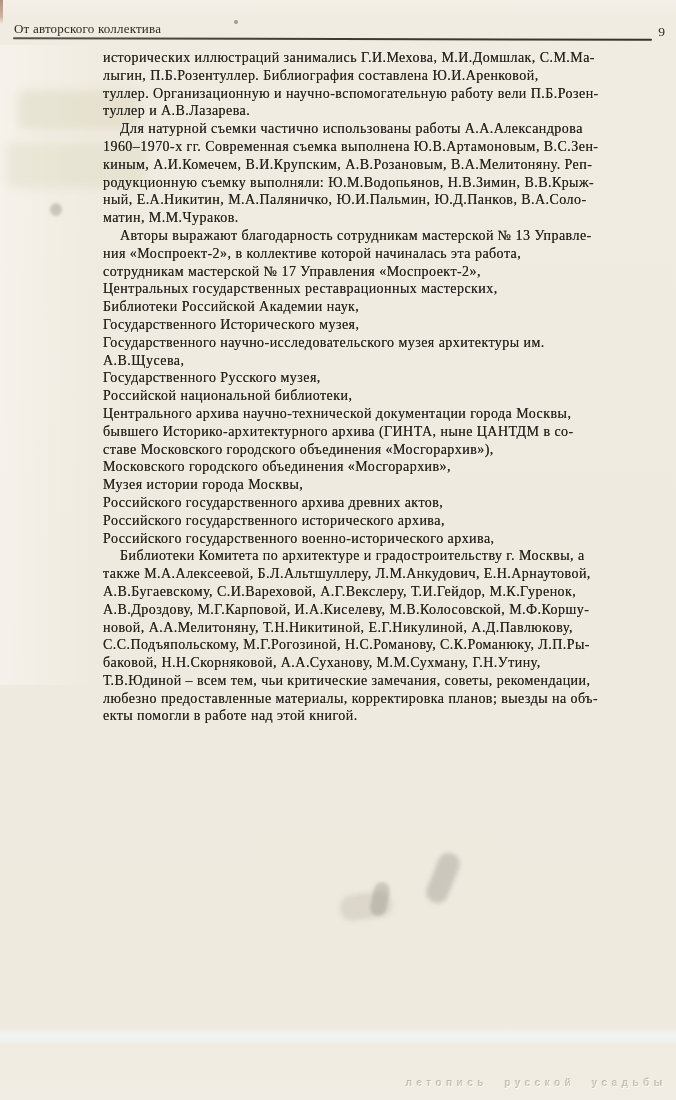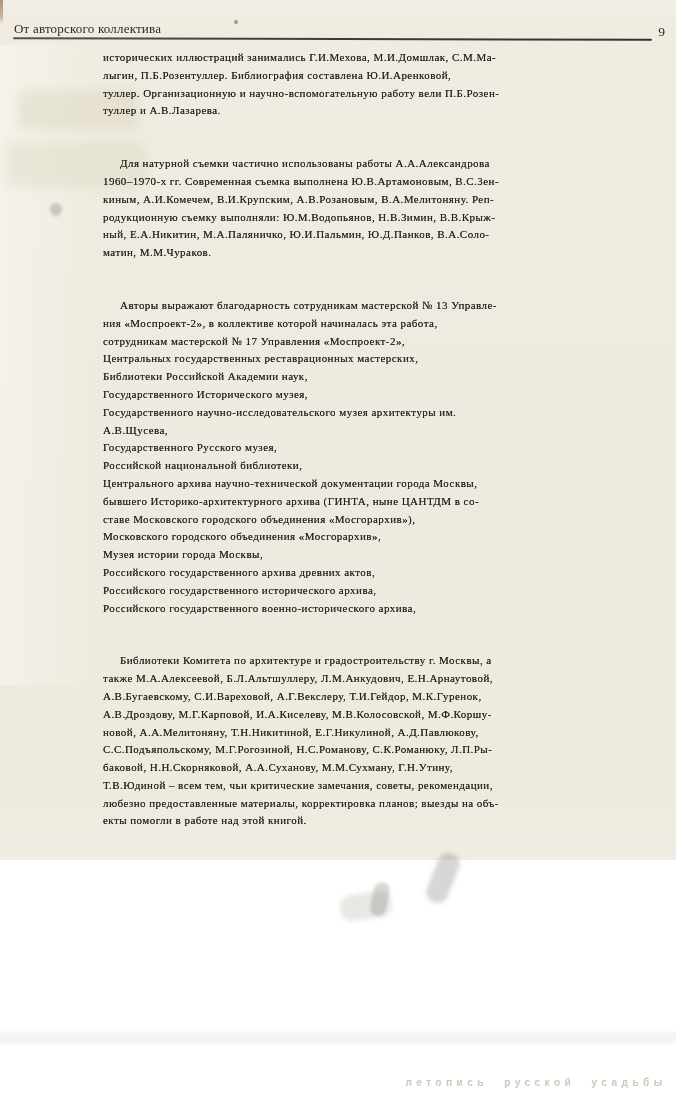--- a/index.html
+++ b/index.html
@@ -5,21 +5,21 @@
   html, body {
     margin: 0;
     padding: 0;
     width: 676px;
     height: 1100px;
     overflow: hidden;
   }
   .page {
     position: relative;
     width: 676px;
-    height: 860px;
+    height: 1100px;
     background:
       linear-gradient(180deg,
         #f1ece1 0%,
         #efeadf 60%,
         #efeade 92%,
         #f0ede4 100%),
       #efeade;
     font-family: "Liberation Serif", "DejaVu Serif", serif;
     color: #26231f;
   }
@@ -52,26 +52,26 @@
   .header-rule {
     position: absolute; left: 13px; top: 38px; width: 639px; height: 2px;
     background: linear-gradient(90deg, #55524c, #403e39 40%, #34322e);
     transform: rotate(0.15deg);
     border-radius: 1px;
   }
 
   
   .text-block {
     position: absolute; left: 103px; top: 49px; width: 560px;
-    font-size: 11px; line-height: 17.8px;
+    font-size: 14px; line-height: 17.8px;
     letter-spacing: 0.45px;
     text-shadow: 0 0 0.35px rgba(38,35,31,0.75);
   }
   .line { white-space: nowrap; }
-  .line.indent { padding-left: 17px; margin-top: 35px; }
+  .line.indent { padding-left: 17px; }
 
   
   .watermark {
     position: absolute; right: 9px; top: 1077px;
     font-family: "Liberation Sans", sans-serif;
     font-size: 10px; font-weight: bold;
     letter-spacing: 4.5px; word-spacing: 9px;
     color: rgba(168,157,124,0.42);
     text-shadow: 0.6px 0.8px 0 rgba(255,255,255,0.85), -0.4px -0.4px 0.4px rgba(130,120,92,0.25);
     text-align: center;

